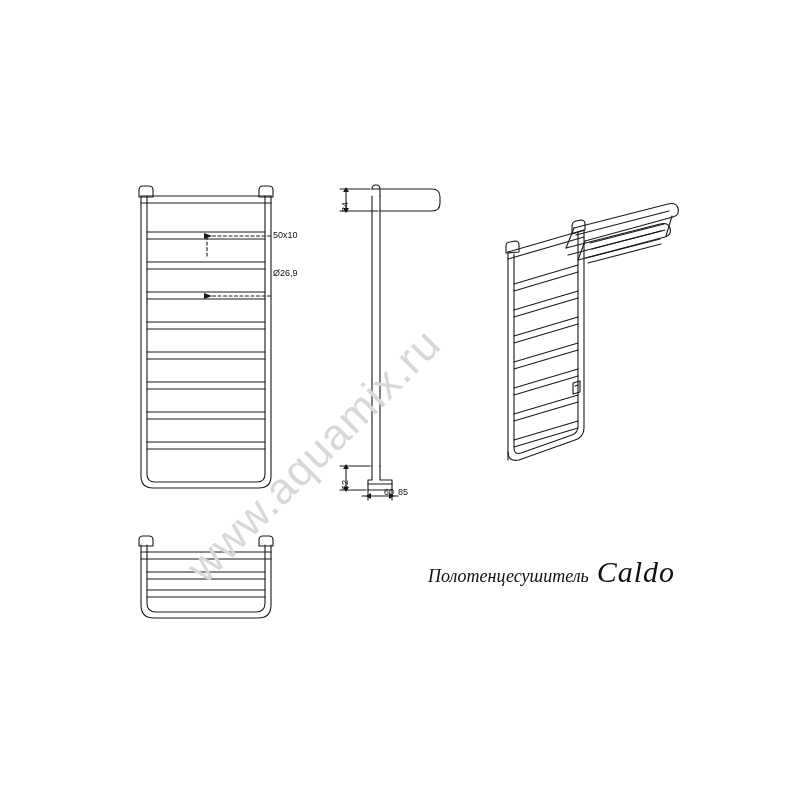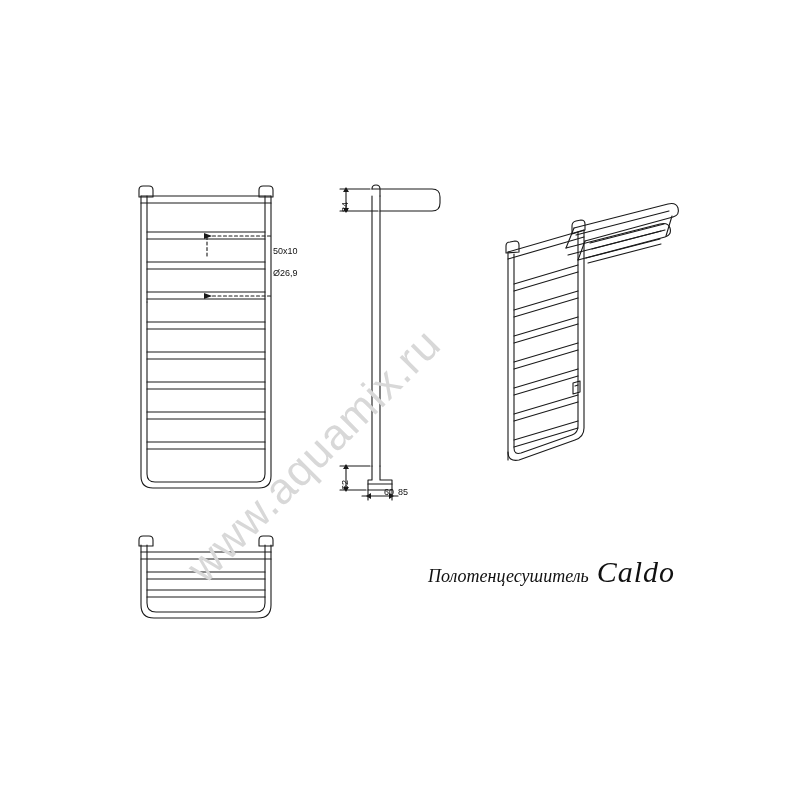--- a/index.html
+++ b/index.html
@@ -216,21 +216,21 @@
 
         <path d="M508,452 L508,460"></path>
       </g>
     </g>
   </svg>
 
   <svg class="watermark" viewBox="0 0 800 800">
     <text class="wm-text" x="205" y="585" transform="rotate(-45 205 585)">www.aquamix.ru</text>
   </svg>
 
-  <div class="dim-label" style="left:273px; top:246px;">50x10</div>
+  <div class="dim-label" style="left:273px; top:230px;">50x10</div>
   <div class="dim-label" style="left:273px; top:268px;text-align:right;">Ø26,9</div>
 
   <div class="dim-label rot" style="left:340px; top:212px;">84</div>
   <div class="dim-label rot" style="left:340px; top:490px;">62</div>
 
   <div class="dim-label" style="left:384px; top:487px;">60</div>
   <div class="dim-label" style="left:398px; top:487px;">85</div>
 
   <div class="caption" style="left:428px; top:555px;">
     <span class="cap-type">Полотенцесушитель</span><span class="cap-model">Caldo</span>

